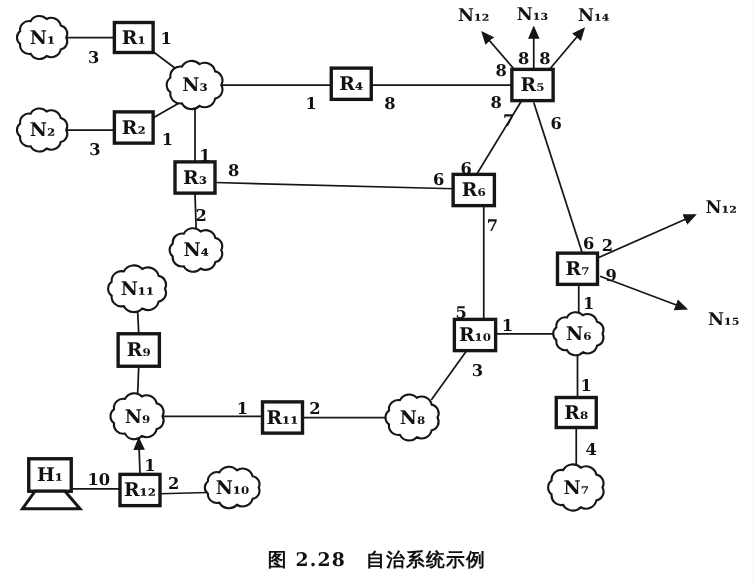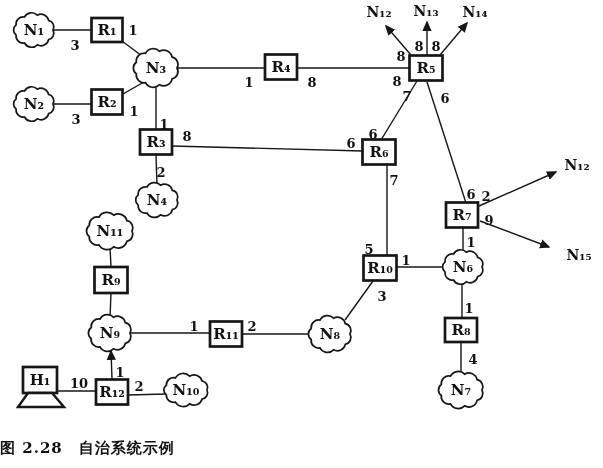--- a/index.html
+++ b/index.html
@@ -6,21 +6,21 @@
   .page{position:relative;width:603px;height:468px;background:#ffffff;overflow:hidden;
         font-family:"DejaVu Serif", serif;}
   svg{position:absolute;left:0;top:0;}
   .link{stroke:#161616;stroke-width:1.4;fill:none;}
   .cloud{fill:#ffffff;stroke:#161616;stroke-width:1.7;}
   .rbox{fill:#ffffff;stroke:#161616;stroke-width:2.7;}
   .hostbase{fill:#ffffff;stroke:#161616;stroke-width:2.4;}
   .node-label{font:bold 15px "DejaVu Serif", serif;fill:#111;text-anchor:middle;}
   .ext-label{font:bold 14px "DejaVu Serif", serif;fill:#111;text-anchor:middle;}
   .cost{font:bold 13px "DejaVu Serif", serif;fill:#111;text-anchor:middle;}
-  .caption{position:absolute;left:0;top:439px;width:100%;text-align:left;
+  .caption{position:absolute;left:0;top:439px;width:100%;text-align:center;
            font-weight:bold;font-size:15px;color:#111;white-space:pre;
            font-family:"DejaVu Serif", serif;letter-spacing:1px;}
 </style>
 </head>
 <body>
 
 <div class="page">
   <svg id="diagram" width="603" height="468" viewBox="0 0 603 468">
     <defs>
       <marker id="arr" viewBox="0 0 10 10" refX="8.5" refY="5" markerWidth="7.5" markerHeight="7.5" orient="auto">

